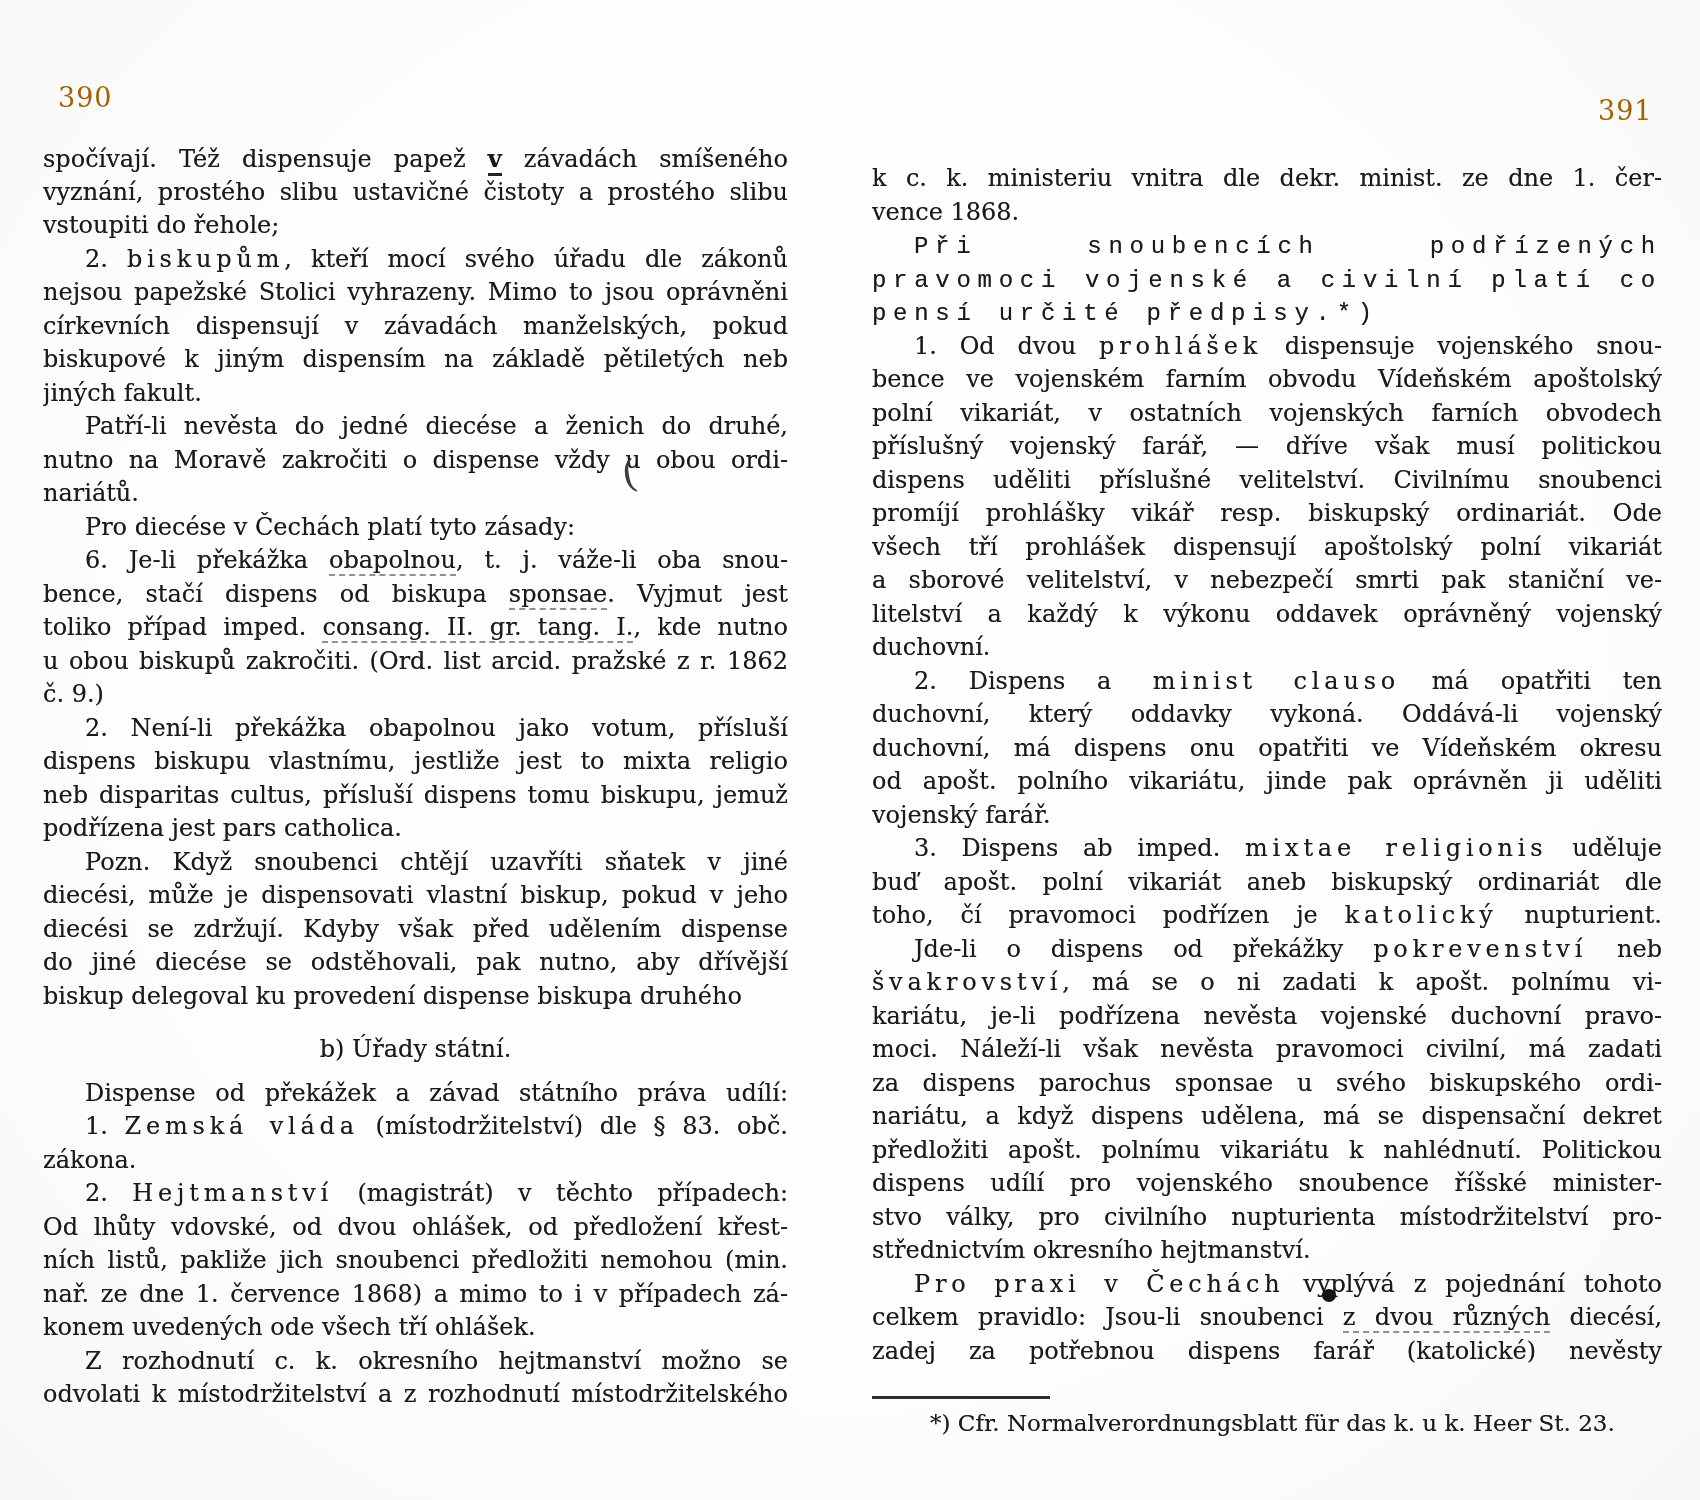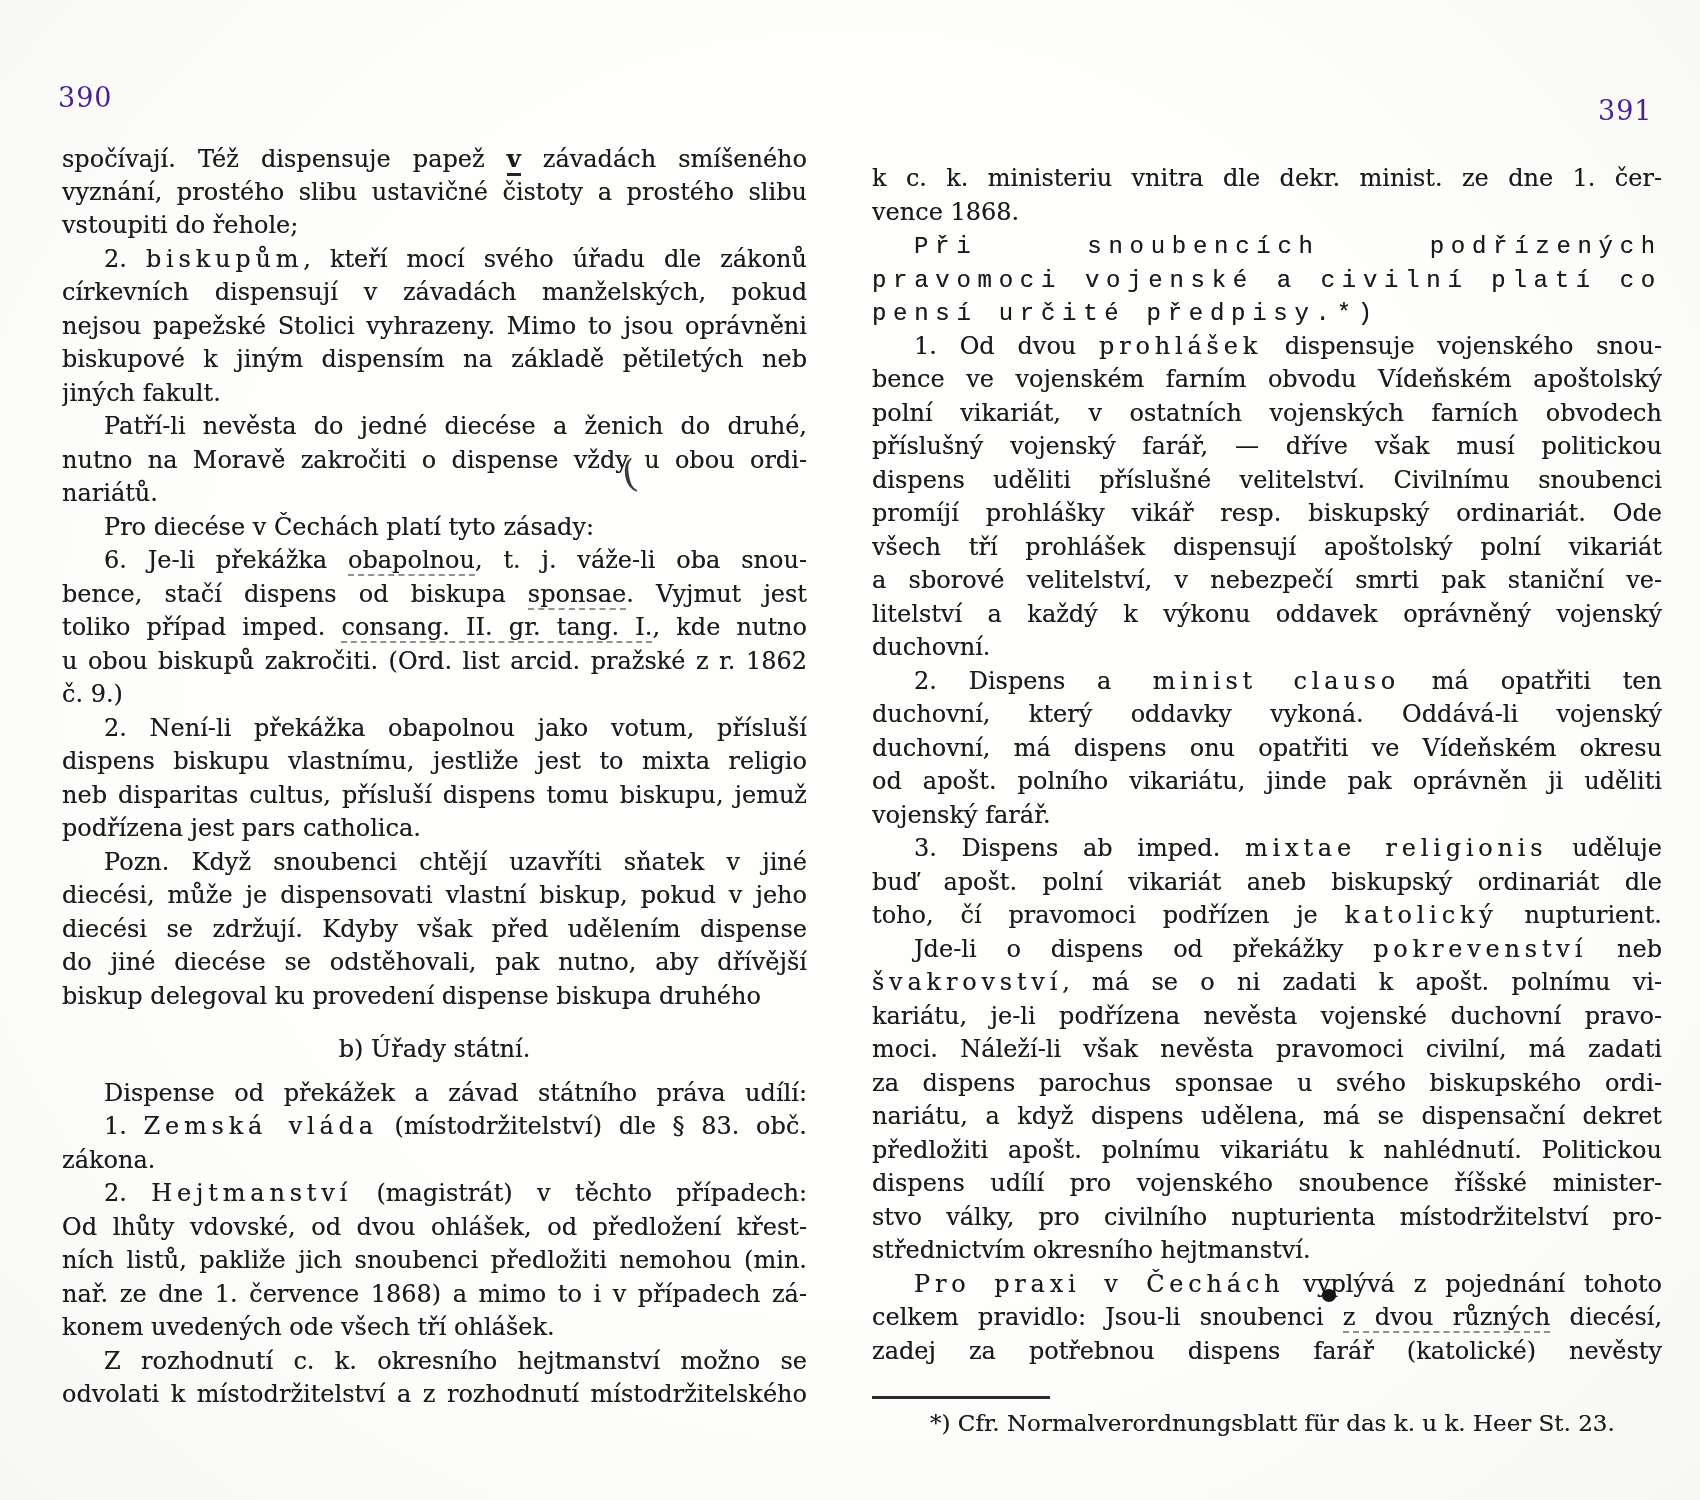--- a/index.html
+++ b/index.html
@@ -3,25 +3,25 @@
 <meta charset="utf-8">
 <style>
   html,body{margin:0;padding:0;}
   body{
     width:1700px;height:1500px;position:relative;overflow:hidden;
     background:radial-gradient(ellipse at 50% 45%, #fefefd 55%, #f7f7f5 100%);
     font-family:"DejaVu Serif", serif;
     color:#1a1a1a;
     -webkit-font-smoothing:antialiased;
   }
-  .pgnum{position:absolute;font-size:27px;letter-spacing:1px;color:#4c1d95;}
+  .pgnum{position:absolute;font-size:27px;letter-spacing:1px;color:#a16207;}
   #pg-left{left:58px;top:82px;}
   #pg-right{left:1598px;top:95px;}
   .col{position:absolute;font-size:24px;line-height:33.5px;}
-  #col-left{left:62px;top:142px;width:745px;}
+  #col-left{left:43px;top:142px;width:745px;}
   #col-right{left:872px;top:162px;width:790px;}
   .ln{
     text-align:justify;text-align-last:justify;
     height:33.5px;overflow:hidden;
     text-shadow:0 0 0.5px rgba(20,20,20,.55);
   }
   .ln.l{text-align-last:left;}
   .ln.c{text-align:center;text-align-last:center;}
   .ln.ind{text-indent:42px;}
   .ln span{display:inline;}
@@ -49,22 +49,22 @@
 <body>
 
 <div class="pgnum" id="pg-left">390</div>
 <div class="pgnum" id="pg-right">391</div>
 
 <div class="col" id="col-left">
     <div class="ln"><span>spočívají.  Též dispensuje papež </span><span class="mk">v</span><span> závadách smíšeného</span></div>
     <div class="ln"><span>vyznání, prostého slibu ustavičné čistoty a prostého slibu</span></div>
     <div class="ln l"><span>vstoupiti do řehole;</span></div>
     <div class="ln ind"><span>2. </span><span class="sp">biskupům</span><span>, kteří mocí svého úřadu dle zákonů</span></div>
+    <div class="ln"><span>nejsou papežské Stolici vyhrazeny. Mimo to jsou oprávněni</span></div>
     <div class="ln"><span>církevních dispensují v závadách manželských, pokud</span></div>
-    <div class="ln"><span>nejsou papežské Stolici vyhrazeny. Mimo to jsou oprávněni</span></div>
     <div class="ln"><span>biskupové k jiným dispensím na základě pětiletých neb</span></div>
     <div class="ln l"><span>jiných fakult.</span></div>
     <div class="ln ind"><span>Patří-li nevěsta do jedné diecése a ženich do druhé,</span></div>
     <div class="ln"><span>nutno na Moravě zakročiti o dispense vždy u obou ordi-</span></div>
     <div class="ln l"><span>nariátů.</span></div>
     <div class="ln ind l"><span>Pro diecése v Čechách platí tyto zásady:</span></div>
     <div class="ln ind"><span>6. Je-li překážka </span><span class="sm">obapolnou</span><span>, t. j. váže-li oba snou-</span></div>
     <div class="ln"><span>bence, stačí dispens od biskupa </span><span class="sm">sponsae</span><span>. Vyjmut jest</span></div>
     <div class="ln"><span>toliko případ imped. </span><span class="sm">consang. II. gr. tang. I.</span><span>, kde nutno</span></div>
     <div class="ln"><span>u obou biskupů zakročiti. </span><span class="i">(Ord. list arcid. pražské z r. 1862</span></div>

